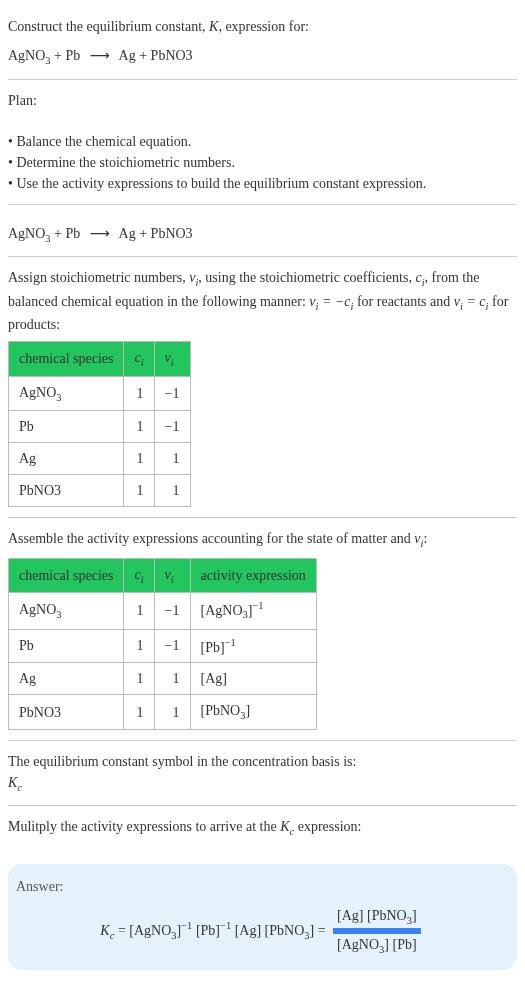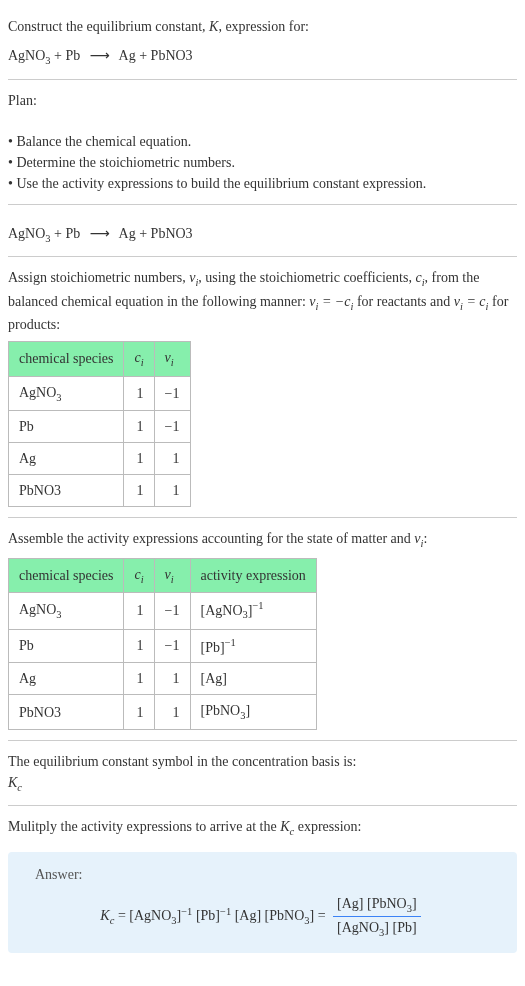--- a/index.html
+++ b/index.html
@@ -22,37 +22,37 @@
       border-collapse: collapse;
       margin-top: 6px;
     }
     th, td {
       border: 1px solid #bbb;
       padding: 5px 10px;
       text-align: left;
       font-weight: normal;
       background: #fff;
     }
-    th { background: #86efac; }
+    th { background: #22c55e; }
     td.num { text-align: right; }
     .answer-box {
       background: #e6f2fb;
-      border-radius: 4px;
-      padding: 12px 27px;
-      margin-top: 12px;
+      border-radius: 14px;
+      padding: 12px 8px;
+      margin-top: 24px;
     }
     .answer-label { color: #555; margin-bottom: 8px; }
     .kc-line { text-align: center; }
     .frac {
       display: inline-block;
       text-align: center;
       vertical-align: middle;
       margin: 0 4px;
     }
-    .frac .num { display: block; border-bottom: 1px solid #3b82f6; padding: 0 4px; }
+    .frac .num { display: block; border-bottom: 6px solid #3b82f6; padding: 0 4px; }
     .frac .den { display: block; padding: 0 4px; }
     sub, sup { font-size: 0.75em; }
     .italic { font-style: italic; }
   </style>
 </head>
 <body>
 
 <div class="section">
   <div>
     <span>Construct the equilibrium constant, </span><span class="italic">K</span><span>, expression for:</span>

